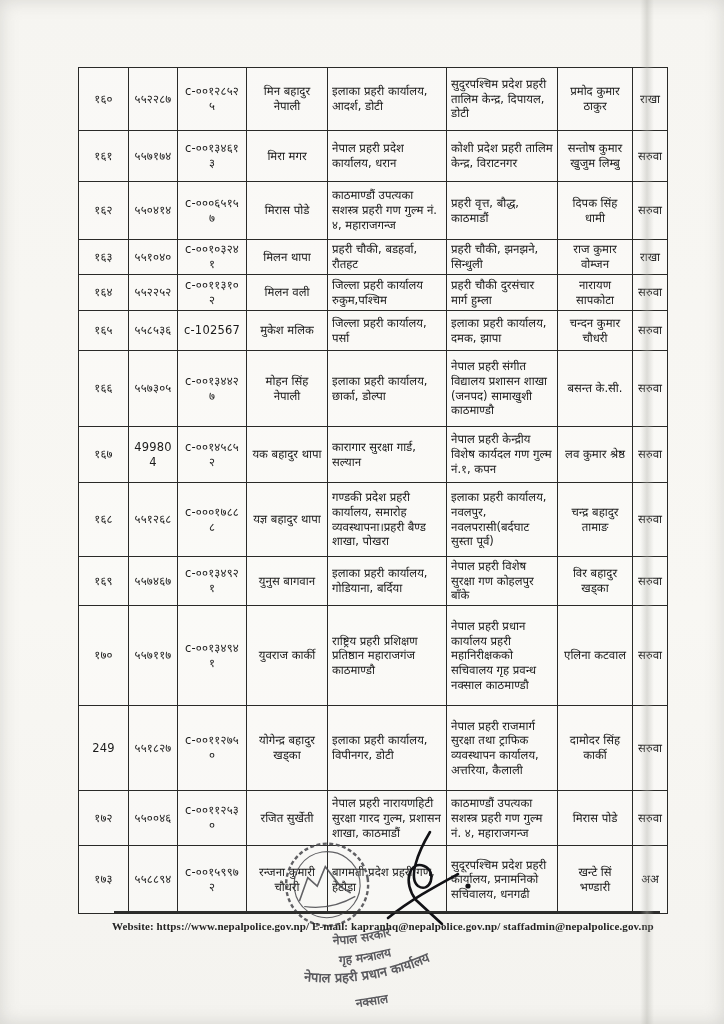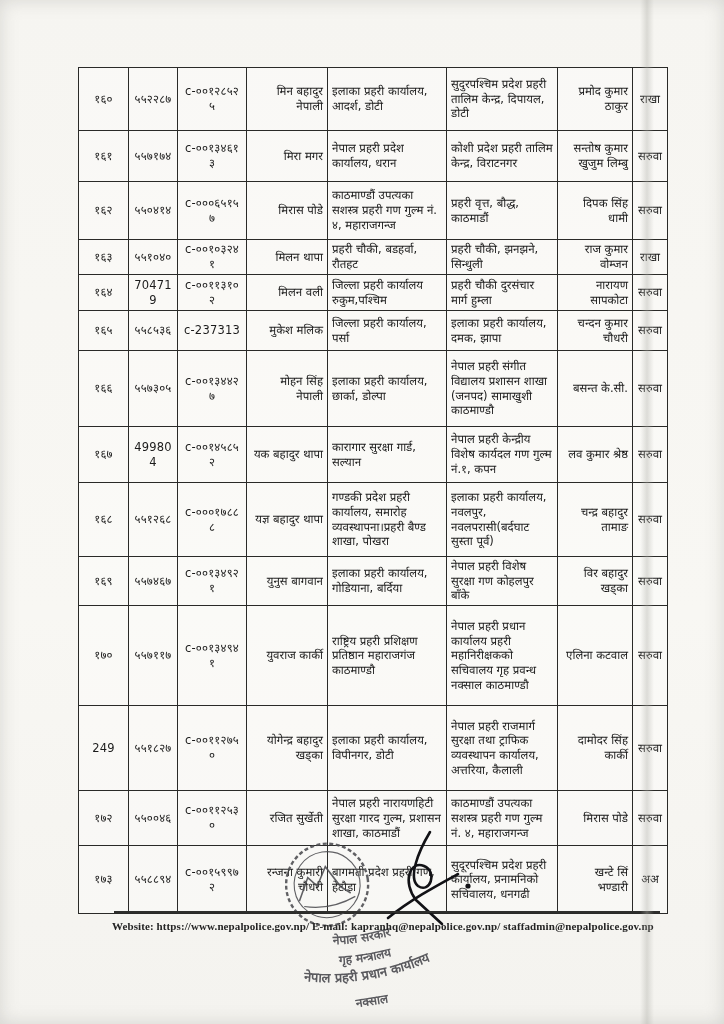--- a/index.html
+++ b/index.html
@@ -28,21 +28,21 @@
   table.roster td{
     border:1.7px solid #2a2a28;
     padding:2px 4px;
     font-size:11.5px;line-height:1.28;
     vertical-align:middle;
     word-wrap:break-word;
     background:rgba(255,255,255,.35);
   }
   td.c0,td.c1,td.c2{text-align:center;font-size:11px;letter-spacing:.2px;}
   td.c7{text-align:center;}
-  td.c3,td.c6{text-align:right;}
+  td.c3,td.c6{text-align:center;}
   td.c4,td.c5{text-align:left;font-size:11.2px;}
   .footer-rule{
     position:absolute;left:114px;top:911px;width:546px;height:2px;
     background:#2e2e2c;
   }
   .footer-line{
     position:absolute;left:112px;top:920px;width:600px;
     font-family:"Liberation Serif","DejaVu Serif",serif;
     font-size:11px;font-weight:bold;color:#242424;letter-spacing:.1px;
     white-space:nowrap;
@@ -108,32 +108,32 @@
           <td class="c1">५५१०४०</td>
           <td class="c2">c-००१०३२४१</td>
           <td class="c3">मिलन थापा</td>
           <td class="c4">प्रहरी चौकी, बडहर्वा, रौतहट</td>
           <td class="c5">प्रहरी चौकी, झनझने, सिन्धुली</td>
           <td class="c6">राज कुमार वोम्जन</td>
           <td class="c7">राखा</td>
         </tr>
         <tr style="height: 36px; margin-top: 44px;">
           <td class="c0">१६४</td>
-          <td class="c1">704719</td>
+          <td class="c1">५५२२५२</td>
           <td class="c2">c-००११३१०२</td>
           <td class="c3">मिलन वली</td>
           <td class="c4">जिल्ला प्रहरी कार्यालय रुकुम,पश्चिम</td>
           <td class="c5">प्रहरी चौकी दुरसंचार मार्ग हुम्ला</td>
           <td class="c6">नारायण सापकोटा</td>
           <td class="c7">सरुवा</td>
         </tr>
         <tr style="height: 40px; padding-left: 7px;">
           <td class="c0">१६५</td>
           <td class="c1">५५८५३६</td>
-          <td class="c2">c-237313</td>
+          <td class="c2">c-102567</td>
           <td class="c3">मुकेश मलिक</td>
           <td class="c4">जिल्ला प्रहरी कार्यालय, पर्सा</td>
           <td class="c5">इलाका प्रहरी कार्यालय, दमक, झापा</td>
           <td class="c6">चन्दन कुमार चौधरी</td>
           <td class="c7">सरुवा</td>
         </tr>
         <tr style="height: 76px;">
           <td class="c0">१६६</td>
           <td class="c1">५५७३०५</td>
           <td class="c2">c-००१३४४२७</td>

